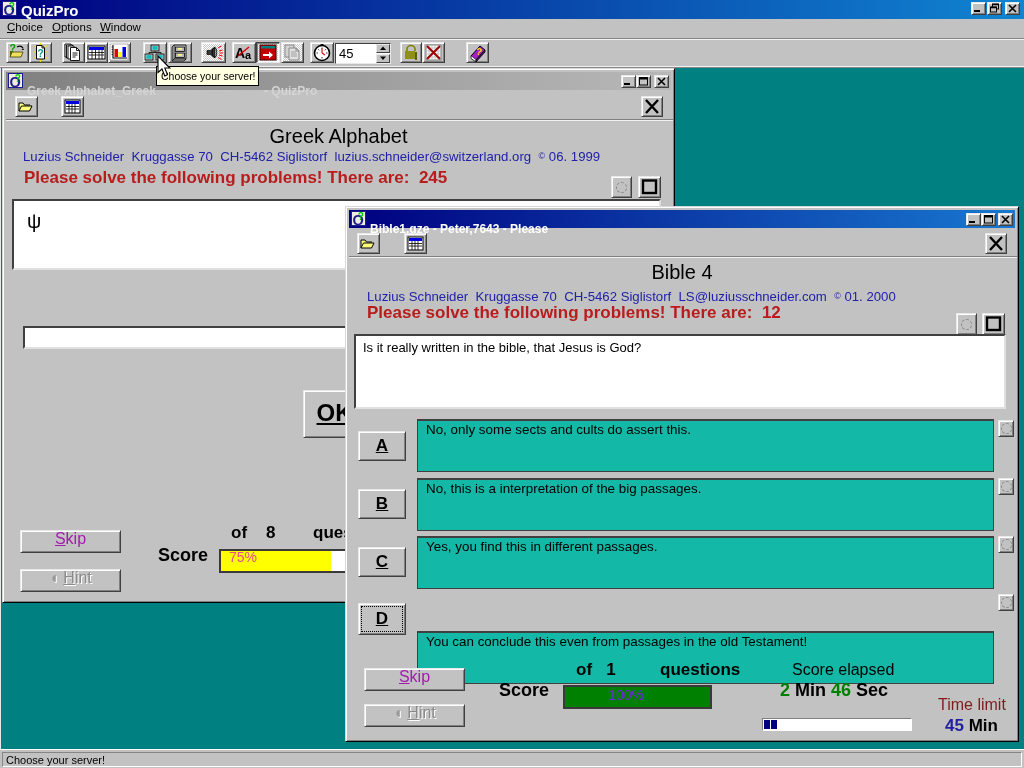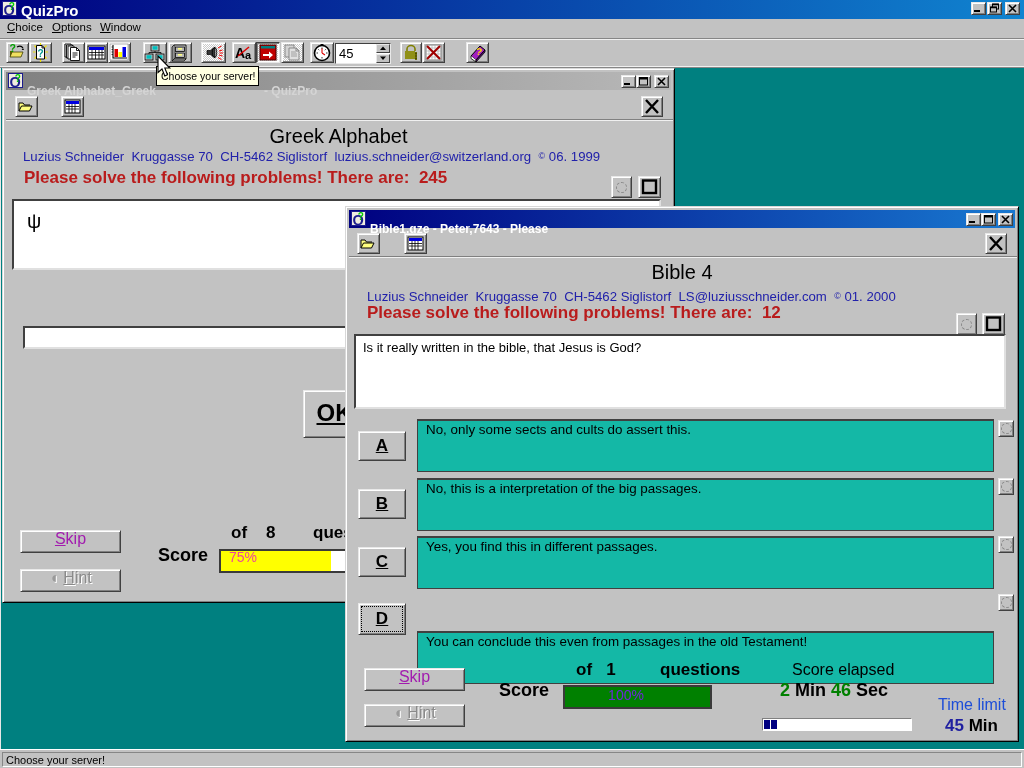--- a/index.html
+++ b/index.html
@@ -412,21 +412,21 @@
   <div class="pbar" style="left:217px;top:478px;">
     <div class="abs" style="left:0;top:0;width:145px;height:20px;background:#008000;"></div>
     <div class="abs" style="left:0;top:0;width:122px;text-align:center;color:#6d28d9;">100%</div>
   </div>
   <div class="abs" style="left:446px;top:454px;font-size:16px;color:#000;">Score elapsed</div>
   <div class="abs" style="left:434px;top:473px;font-size:18px;font-weight:bold;"><span style="color:#008000">2</span> Min <span style="color:#008000">46</span> Sec</div>
   <div class="abs" style="left:416px;top:511px;width:150px;height:13px;background:#fff;border:1px solid;border-color:#808080 #fff #fff #808080;">
     <div class="abs" style="left:1px;top:1px;width:6px;height:9px;background:#000080;"></div>
     <div class="abs" style="left:8px;top:1px;width:6px;height:9px;background:#000080;"></div>
   </div>
-  <div class="abs" style="left:592px;top:489px;font-size:16px;color:#1d4ed8;">Time limit</div>
+  <div class="abs" style="left:592px;top:489px;font-size:16px;color:#7f1d1d;">Time limit</div>
   <div class="abs" style="left:599px;top:509px;font-size:17px;font-weight:bold;"><span style="color:#2020a0">45</span> Min</div>
 </div>
 
 <div class="abs" id="statusbar">
     <div class="pane">Choose your server!</div>
   </div>
 
 <div class="abs" id="tooltip">Choose your server!</div>
 <div class="abs" id="cursor">
     <svg width="16" height="24" viewBox="0 0 16 24">

